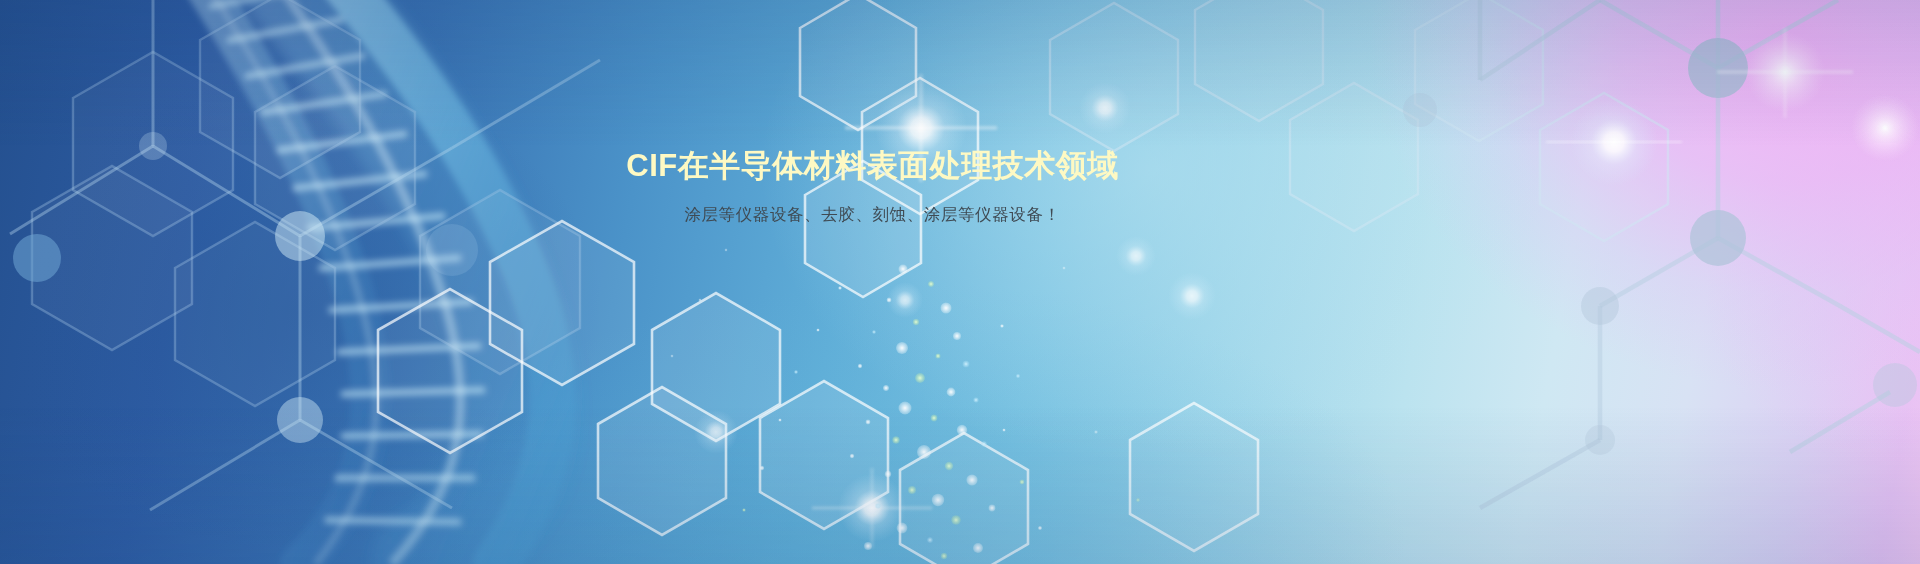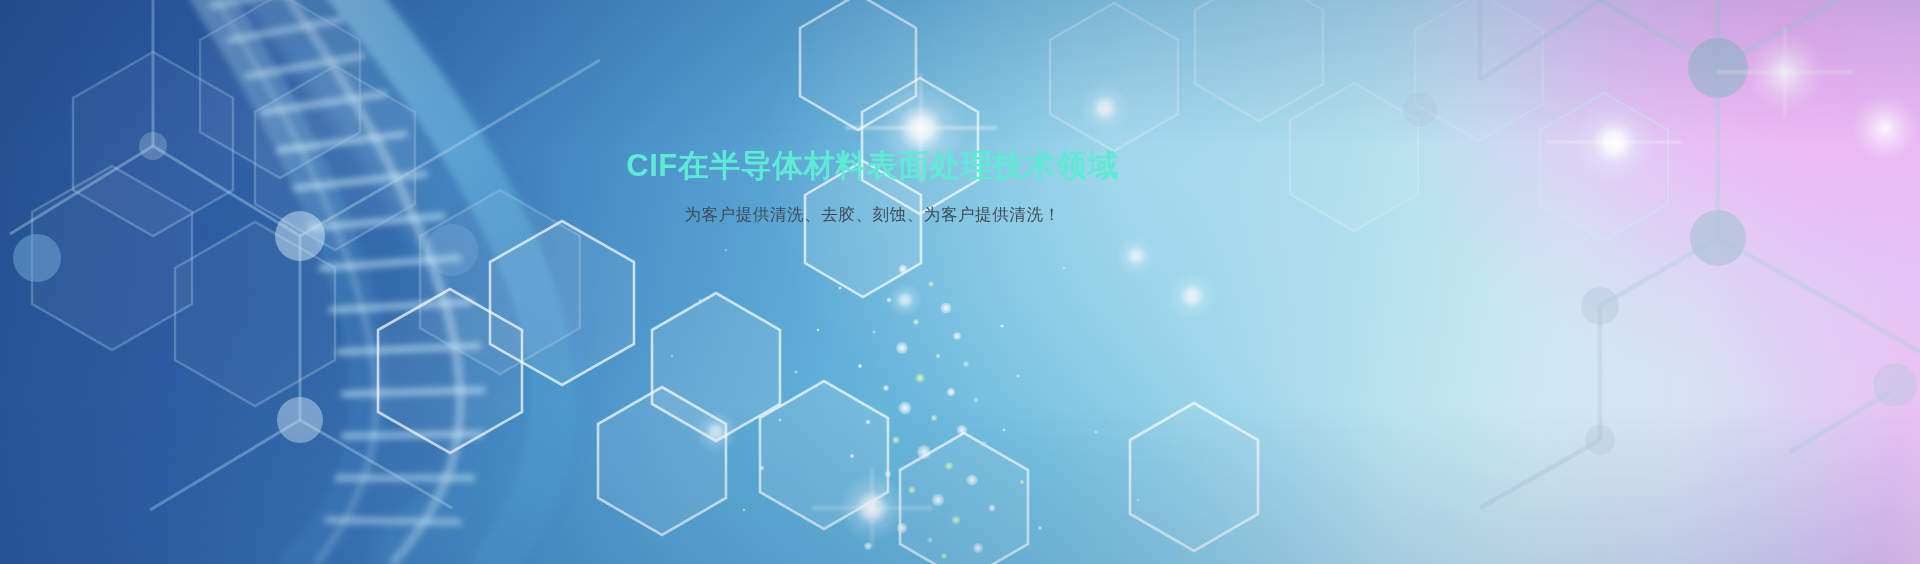--- a/index.html
+++ b/index.html
@@ -59,21 +59,21 @@
     left:0; top:148px;
     width:1745px;
     text-align:center;
     z-index:40;
   }
   .headline{
     margin:0;
     font-size:31px;
     font-weight:700;
     letter-spacing:.5px;
-    color:#5eead4;
+    color:#fef9c3;
     line-height:1.18;
     white-space:nowrap;
   }
   .subline{
     margin:18px 0 0 0;
     font-size:16.5px;
     font-weight:400;
     letter-spacing:.6px;
     color:#3f4a53;
     line-height:1.4;
@@ -354,16 +354,16 @@
       <circle cx="1064" cy="268" r="1.6" fill="url(#pw)" opacity=".6"></circle>
       <circle cx="1096" cy="432" r="1.8" fill="url(#pw)" opacity=".6"></circle>
       <circle cx="1138" cy="500" r="2" fill="url(#pg)" opacity=".7"></circle>
     </g>
   </svg>
 
   <div class="layer bg-vignette"></div>
 
   <div class="copy">
     <h1 class="headline">CIF在半导体材料表面处理技术领域</h1>
-    <p class="subline">为客户提供清洗、去胶、刻蚀、为客户提供清洗！</p>
+    <p class="subline">涂层等仪器设备、去胶、刻蚀、涂层等仪器设备！</p>
   </div>
 
 </div>
 
 </body></html>

